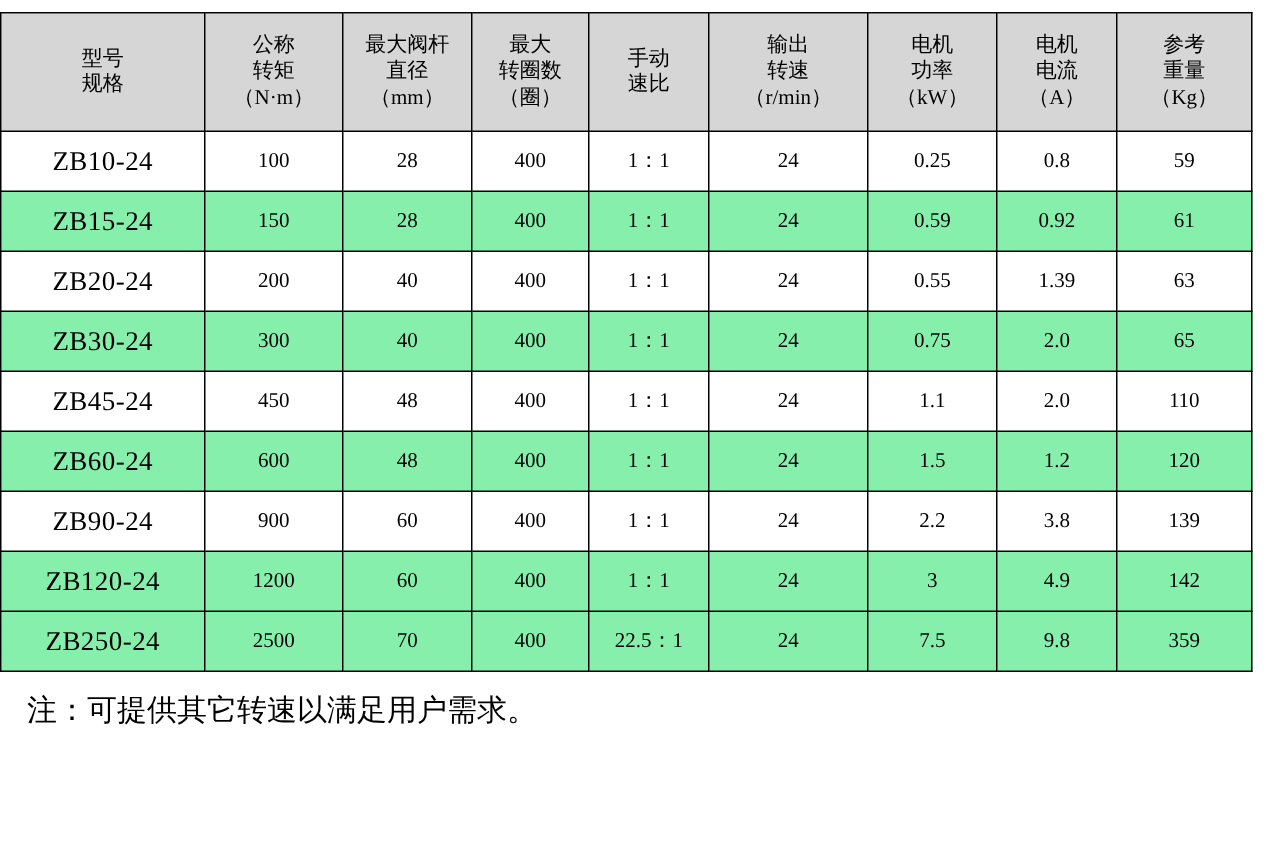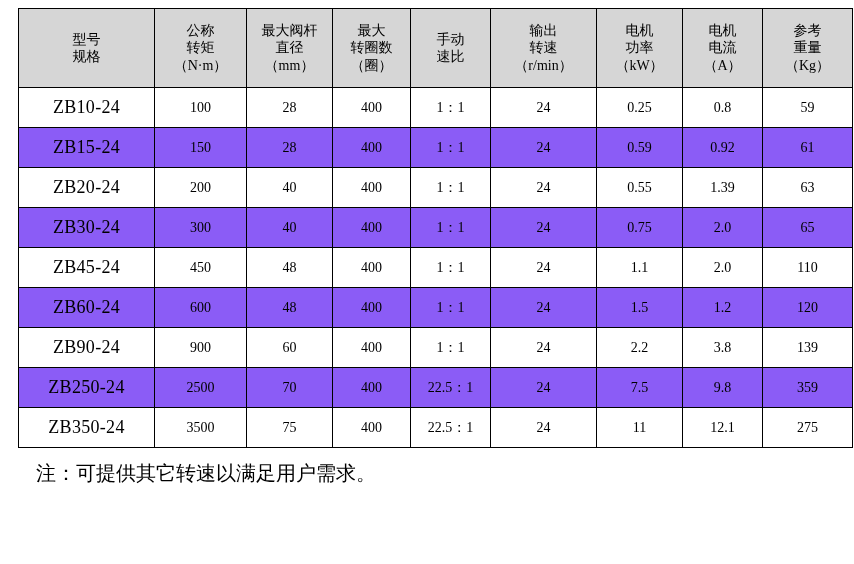--- a/index.html
+++ b/index.html
@@ -12,21 +12,21 @@
     height: 564px;
     font-family: "Liberation Serif", "DejaVu Serif", serif;
     color: #000000;
     overflow: hidden;
   }
   .page {
     width: 854px;
     height: 564px;
     position: relative;
     box-sizing: border-box;
-    padding: 8px 10px 0 18px;
+    padding: 8px 10px 0 0;
   }
   table.spec {
     border-collapse: collapse;
     width: 834px;
     table-layout: fixed;
     border: 1px solid #000;
   }
   table.spec th, table.spec td {
     border: 1px solid #000;
     text-align: center;
@@ -43,21 +43,21 @@
   }
   thead th .hl {
     display: block;
   }
   tbody td {
     height: 39px;
     background: #ffffff;
     font-size: 14.5px;
   }
   tbody tr.alt td {
-    background: #8b5cf6;
+    background: #86efac;
   }
   tbody td.model {
     font-size: 18px;
     letter-spacing: 0.3px;
   }
   .note {
     margin-top: 12px;
     font-size: 20px;
     font-family: "Liberation Serif", "DejaVu Serif", serif;
     color: #000;
@@ -209,39 +209,39 @@
         <td>900</td>
         <td>60</td>
         <td>400</td>
         <td>1：1</td>
         <td>24</td>
         <td>2.2</td>
         <td>3.8</td>
         <td>139</td>
       </tr>
       <tr class="alt">
+        <td class="model">ZB120-24</td>
+        <td>1200</td>
+        <td>60</td>
+        <td>400</td>
+        <td>1：1</td>
+        <td>24</td>
+        <td>3</td>
+        <td>4.9</td>
+        <td>142</td>
+      </tr>
+      <tr class="alt">
         <td class="model">ZB250-24</td>
         <td>2500</td>
         <td>70</td>
         <td>400</td>
         <td>22.5：1</td>
         <td>24</td>
         <td>7.5</td>
         <td>9.8</td>
         <td>359</td>
       </tr>
-      <tr>
-        <td class="model">ZB350-24</td>
-        <td>3500</td>
-        <td>75</td>
-        <td>400</td>
-        <td>22.5：1</td>
-        <td>24</td>
-        <td>11</td>
-        <td>12.1</td>
-        <td>275</td>
-      </tr>
     </tbody>
   </table>
 
   <div class="note">注：可提供其它转速以满足用户需求。</div>
 
 </div>
 
 </body></html>

